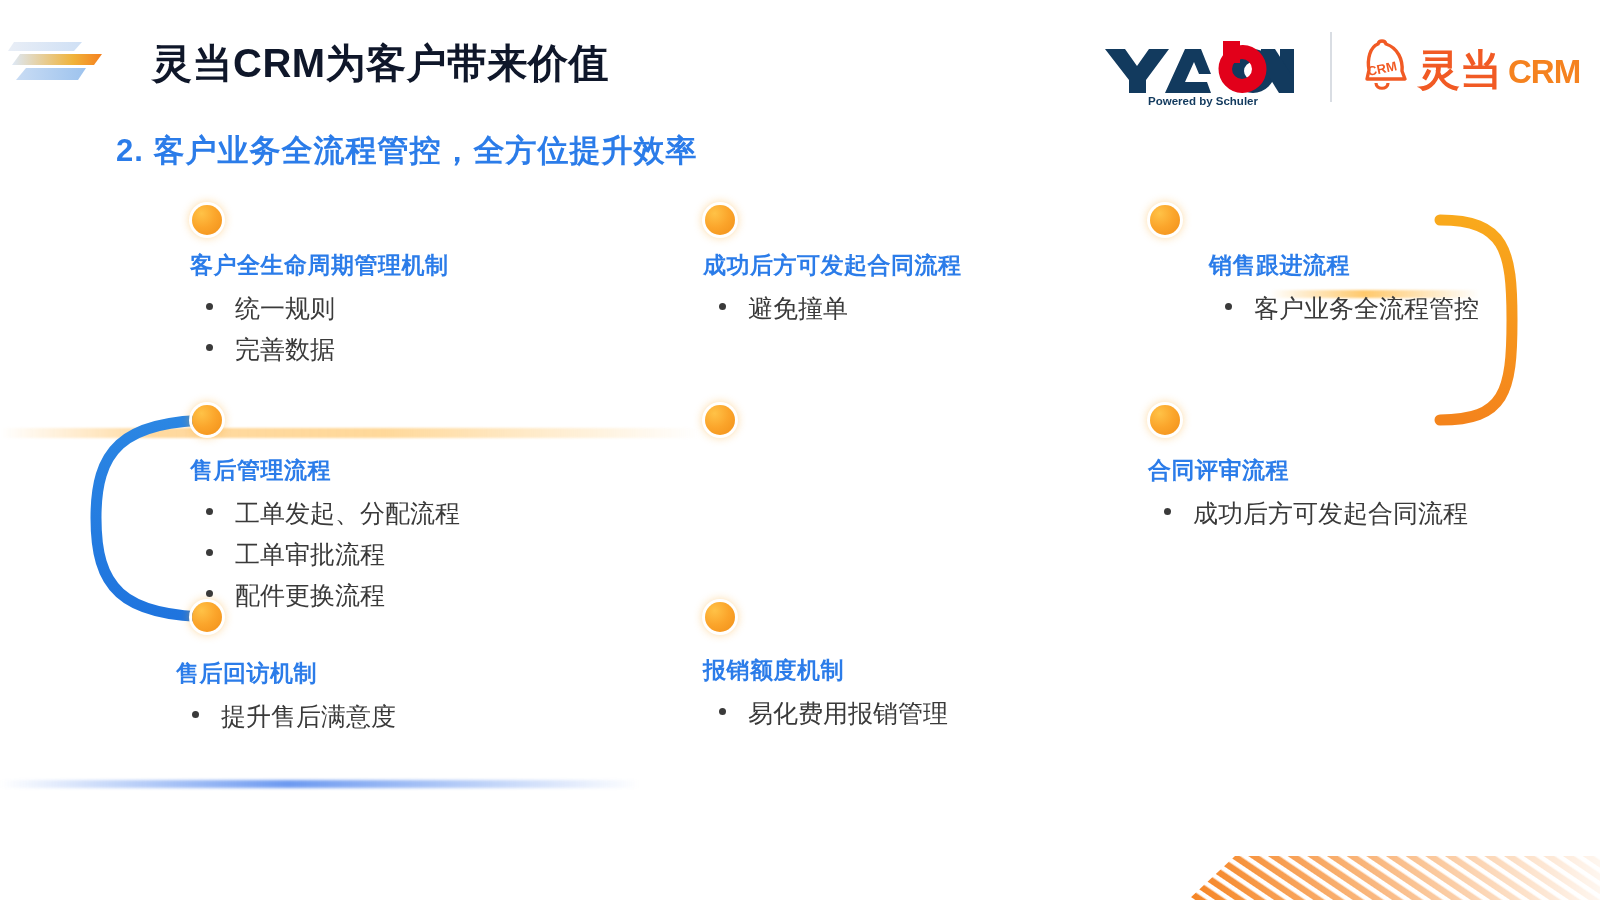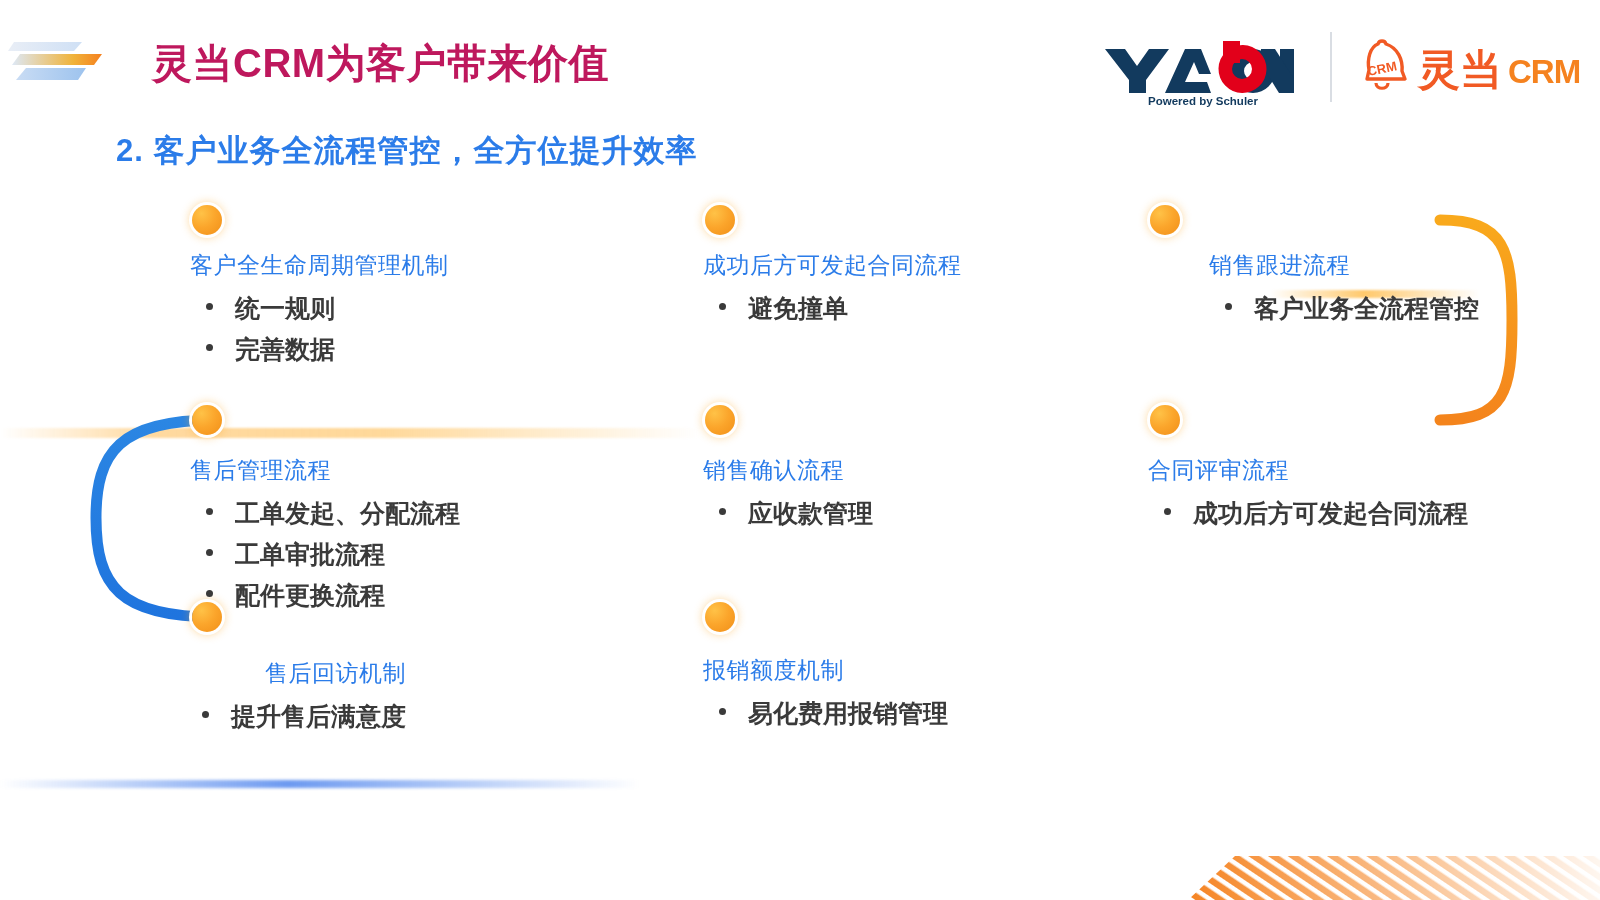--- a/index.html
+++ b/index.html
@@ -9,21 +9,21 @@
     background:#ffffff;
     position:relative;
     overflow:hidden;
   }
   #stage { position:absolute; inset:0; width:1600px; height:900px; }
 
   
   .header-logo-mark { position:absolute; left:8px; top:38px; width:120px; height:48px; }
   .page-title {
     position:absolute; left:152px; top:36px;
-    font-size:40px; font-weight:bold; color:#be185d;
+    font-size:40px; font-weight:bold; color:#0f172a;
     letter-spacing:0.5px; white-space:nowrap;
     font-family:"Liberation Sans","DejaVu Sans",sans-serif;
     text-align:right;
   }
   .subtitle {
     position:absolute; left:116px; top:130px;
     font-size:31px; font-weight:bold; color:#2B7CE9;
     letter-spacing:1px; white-space:nowrap;
   }
 
@@ -58,25 +58,25 @@
 
   .node {
     position:absolute; width:30px; height:30px; border-radius:50%;
     background:radial-gradient(circle at 32% 28%, #FFC247 0%, #FBA52B 48%, #F18F18 100%);
     box-shadow:0 0 0 3px #ffffff, 0 0 9px 3px rgba(250,170,45,.42);
   }
 
   
   .card { position:absolute; }
   .card-title {
-    font-size:23px; font-weight:normal; color:#2B7CE9;
+    font-size:23px; font-weight:bold; color:#2B7CE9;
     white-space:nowrap; margin-bottom:8px; letter-spacing:.5px;
   }
   .bullets { list-style:none; }
-  .bullet-row { display:flex; align-items:flex-start; margin-top:2px;font-weight:bold; }
+  .bullet-row { display:flex; align-items:flex-start; margin-top:2px; }
   .bullet-dot {
     width:7px; height:7px; border-radius:50%; background:#3a3a3a;
     margin:14px 22px 0 16px; flex:0 0 auto;
   }
   .bullet-text {
     font-size:25px; color:#3a3a3a; white-space:nowrap; line-height:1.55;
     font-family:"Liberation Sans","DejaVu Sans",sans-serif;
   }
 </style>
 </head>
@@ -240,41 +240,32 @@
         <span class="bullet-dot"></span>
         <span class="bullet-text">工单审批流程</span>
       </li>
       <li class="bullet-row">
         <span class="bullet-dot"></span>
         <span class="bullet-text">配件更换流程</span>
       </li>
     </ul>
   </div>
 
-  <div class="card" style="left:703px; top:455px;">
-    <div class="card-title">销售确认流程</div>
-    <ul class="bullets">
-      <li class="bullet-row">
-        <span class="bullet-dot"></span>
-        <span class="bullet-text">应收款管理</span>
-      </li>
-    </ul>
-  </div>
 
   <div class="card" style="left:1148px; top:455px;">
     <div class="card-title">合同评审流程</div>
     <ul class="bullets">
       <li class="bullet-row">
         <span class="bullet-dot"></span>
         <span class="bullet-text">成功后方可发起合同流程</span>
       </li>
     </ul>
   </div>
 
-  <div class="card" style="left:186px; top:658px;text-align:right;">
+  <div class="card" style="left:176px; top:658px;">
     <div class="card-title">售后回访机制</div>
     <ul class="bullets">
       <li class="bullet-row">
         <span class="bullet-dot"></span>
         <span class="bullet-text">提升售后满意度</span>
       </li>
     </ul>
   </div>
 
   <div class="card" style="left:703px; top:655px;">

